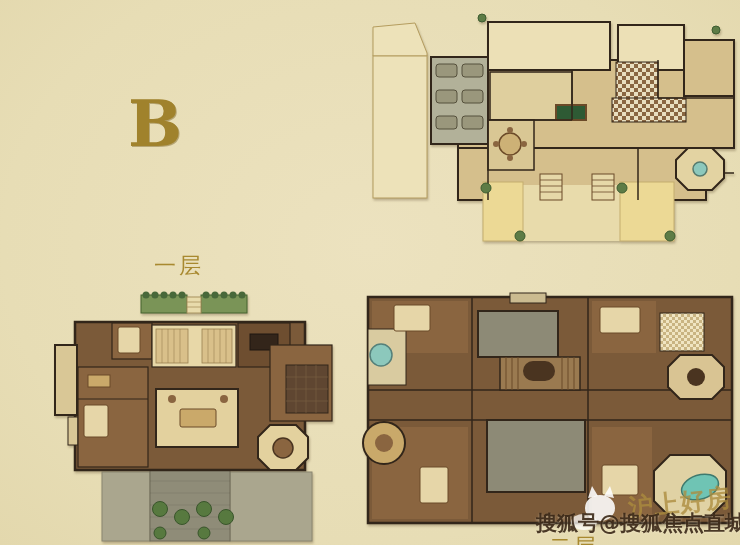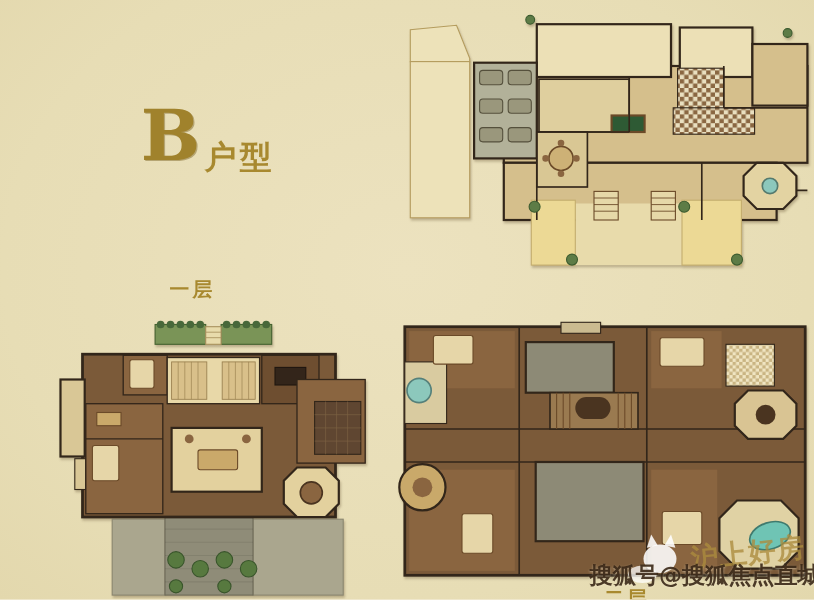--- a/index.html
+++ b/index.html
@@ -13,21 +13,21 @@
     position:absolute;left:128px;top:92px;line-height:1;
     font-family:"DejaVu Serif","Liberation Serif",serif;
     font-size:64px;font-weight:700;color:#a0822c;
     text-shadow:1px 1px 0 rgba(120,95,30,.45);
   }
   .unit-type{
     position:absolute;left:186px;top:124px;
     font-size:29px;font-weight:700;color:#a8892f;letter-spacing:3px;
   }
   .floor-label{
-    position:absolute;font-size:18px;font-weight:700;color:#a8892f;letter-spacing:3px;white-space:nowrap;
+    position:absolute;font-size:22px;font-weight:400;color:#a8892f;letter-spacing:3px;white-space:nowrap;
   }
   .label-first{left:154px;top:251px}
   .label-basement{left:513px;top:250px}
   .label-second{left:549px;top:532px}
   .plan{position:absolute;filter:drop-shadow(1px 2px 1px rgba(80,60,30,.30))}
   .plan-basement{left:370px;top:8px}
   .plan-first{left:30px;top:287px}
   .plan-second{left:360px;top:287px}
   .fox{position:absolute;left:568px;top:484px}
   .wm-site{
@@ -41,21 +41,20 @@
     letter-spacing:0;white-space:nowrap;
     text-shadow:0 1px 2px rgba(245,235,205,.55);
   }
 </style>
 </head>
 <body>
 
 <div class="canvas">
 
   <span class="unit-letter">B</span>
-  <span class="unit-type">户型</span>
 
   <div class="floor-label label-first">一层</div>
   <div class="floor-label label-second">二层</div>
 
   <svg class="plan plan-basement" width="366" height="236" viewBox="0 0 366 236">
     <defs>
       <pattern id="chkA" width="8" height="8" patternUnits="userSpaceOnUse">
         <rect width="8" height="8" fill="#e9dfc0"></rect>
         <rect width="4" height="4" fill="#8a6742"></rect>
         <rect x="4" y="4" width="4" height="4" fill="#8a6742"></rect>

